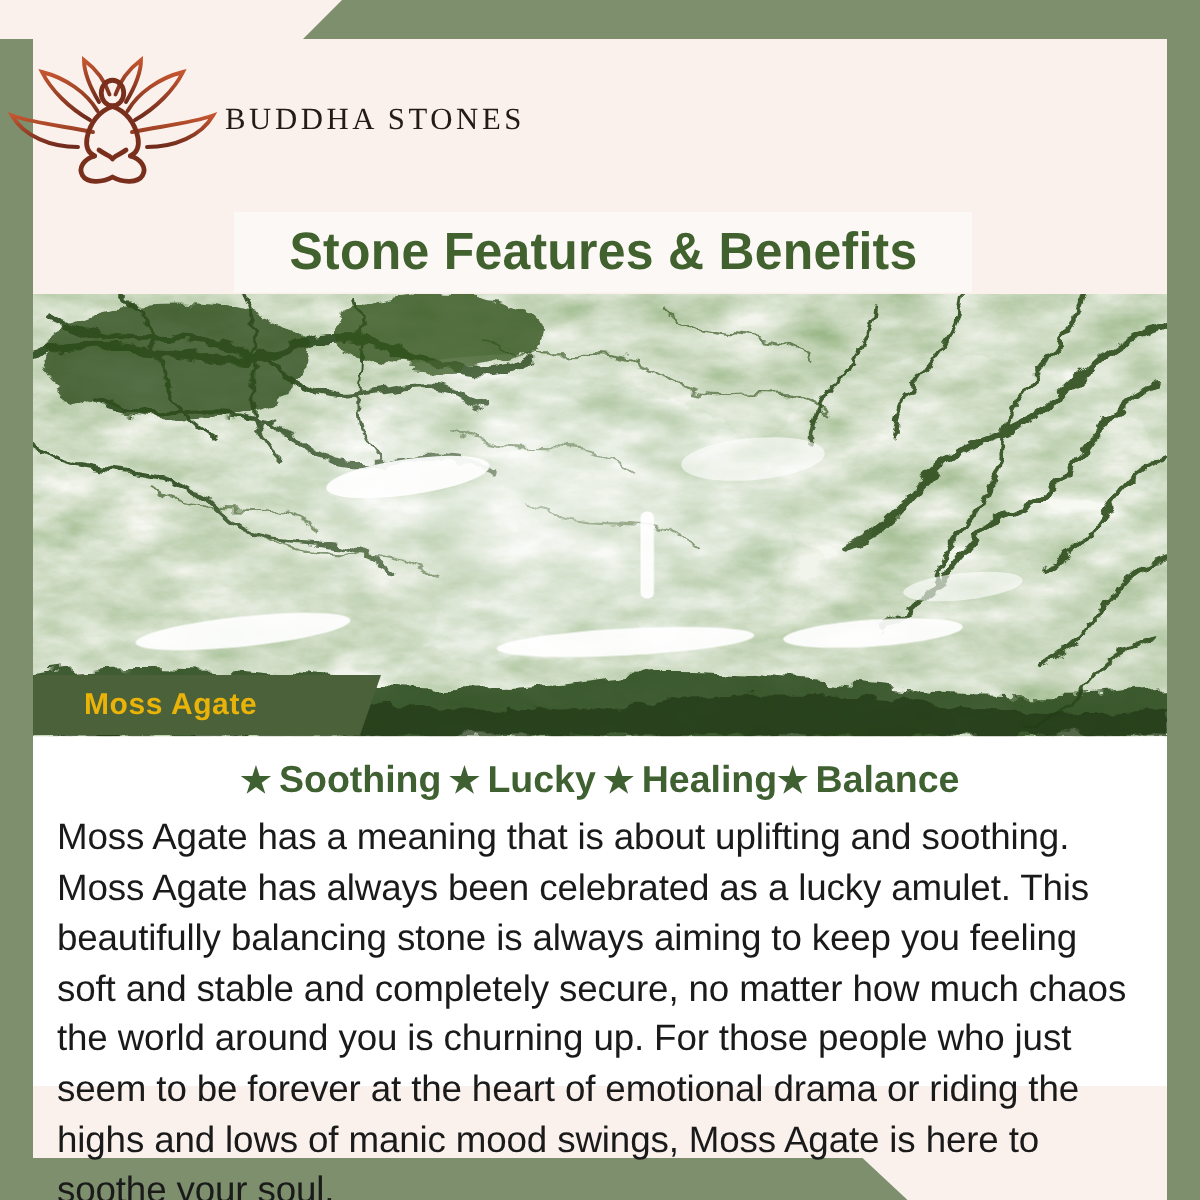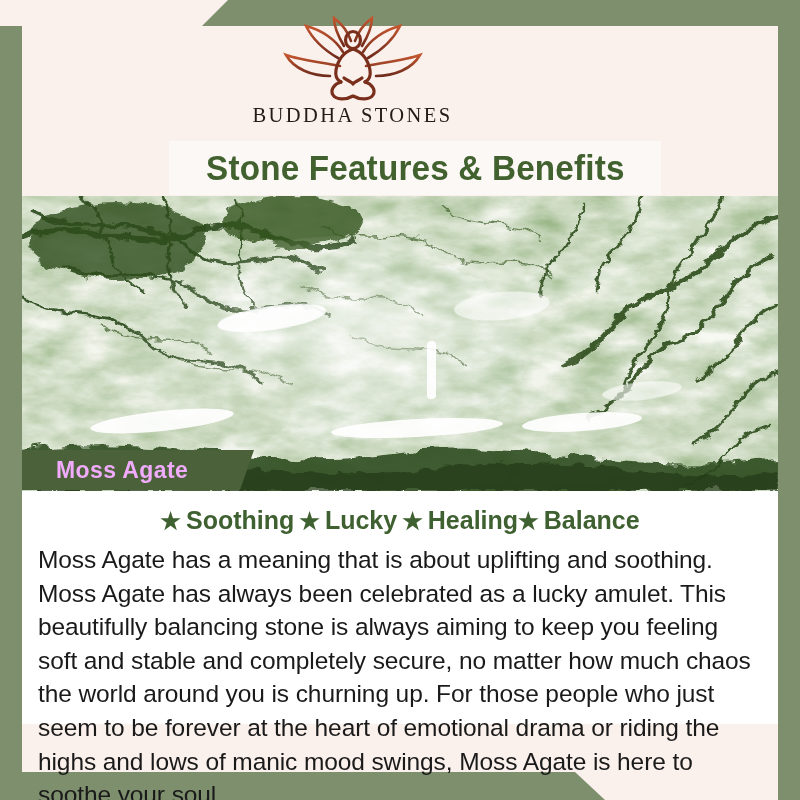--- a/index.html
+++ b/index.html
@@ -62,21 +62,20 @@
   }
 
   
   .header {
     position: absolute;
     top: 0; left: 0;
     width: 705px;
     height: 145px;
     z-index: 3;
     display: flex;
-    flex-direction: column;
     align-items: center;
     justify-content: flex-start;
     padding-top: 14px;
   }
   .logo-mark {
     width: 150px;
     height: 88px;
     display: block;
   }
   .brand-name {
@@ -86,21 +85,21 @@
     letter-spacing: 2.4px;
     color: #241a16;
     font-weight: 400;
     white-space: nowrap;
   }
 
   
   .title-plaque {
     position: absolute;
     top: 141px;
-    left: 169px;
+    left: 156px;
     width: 492px;
     height: 54px;
     background: #fcf8f5;
     z-index: 4;
     display: flex;
     align-items: center;
     justify-content: center;
   }
   .title-text {
     font-family: "Liberation Sans Narrow", "Liberation Sans", sans-serif;
@@ -133,23 +132,23 @@
     width: 232px;
     height: 40px;
     background: #4b6139;
     clip-path: polygon(0 0, 232px 0, 218px 40px, 0 40px);
     z-index: 5;
     display: flex;
     align-items: center;
   }
   .name-banner-text {
     margin-left: 34px;
-    color: #f0abfc;
+    color: #eab308;
     font-family: "Liberation Sans Narrow", "Liberation Sans", sans-serif;
-    font-size: 23px;
+    font-size: 20px;
     font-weight: 700;
     letter-spacing: 0.4px;
     white-space: nowrap;
   }
 
   
   .text-card {
     position: absolute;
     top: 491px;
     left: 22px;

